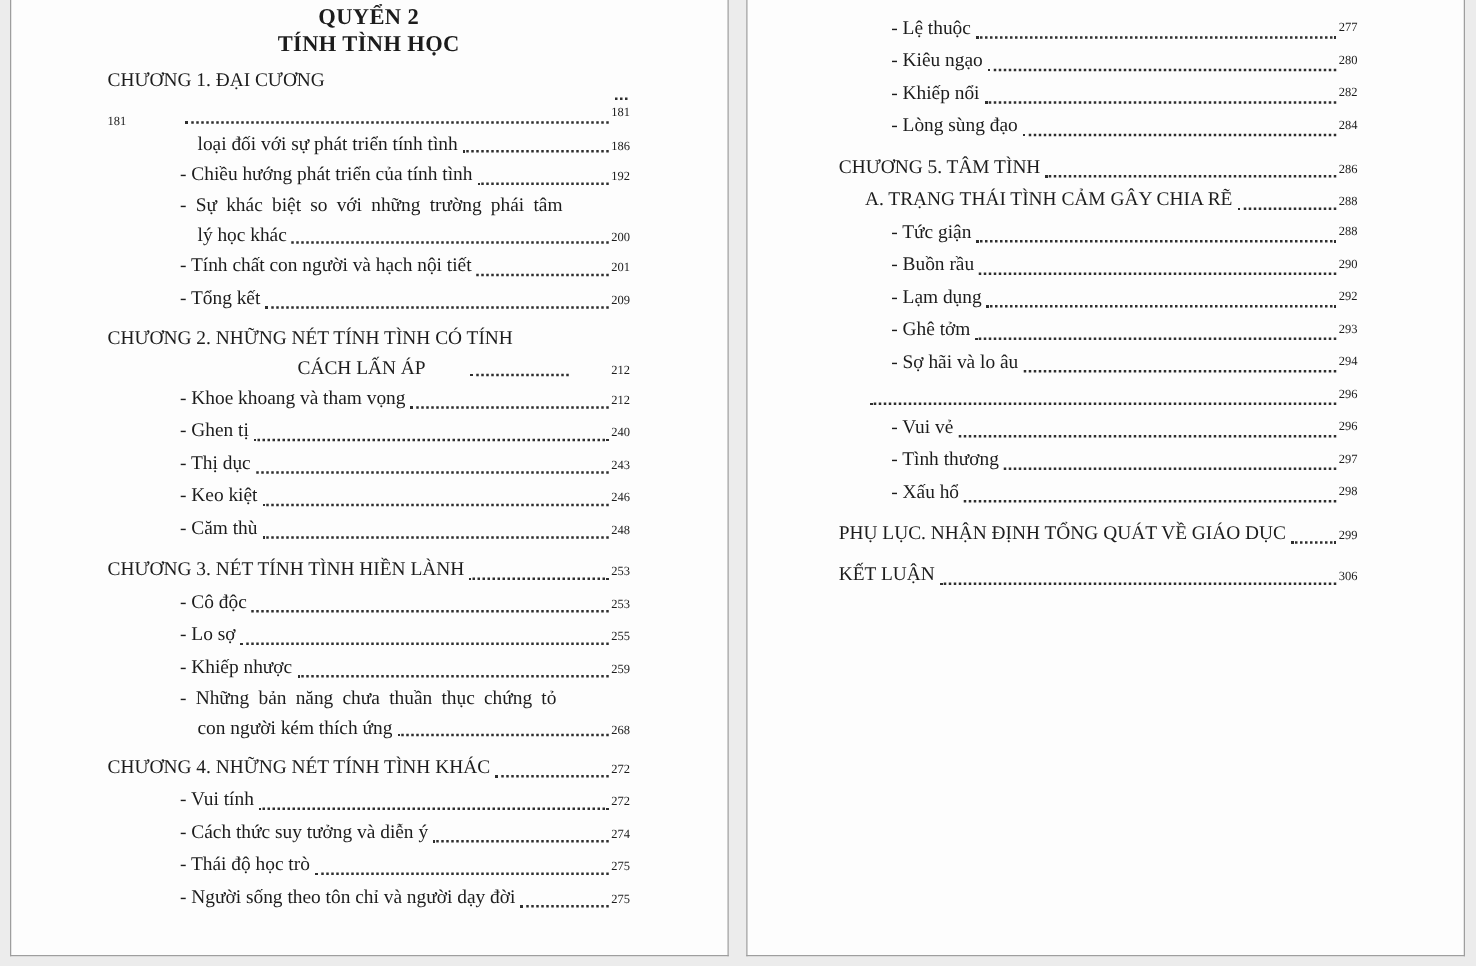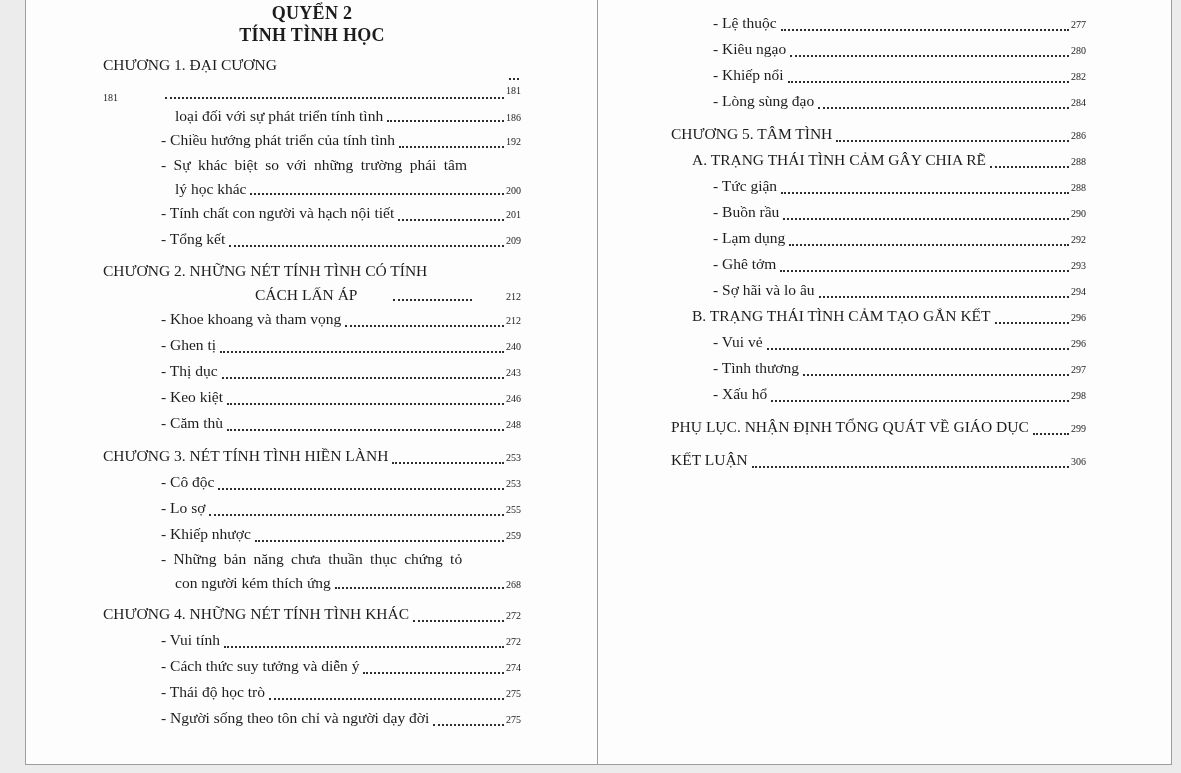--- a/index.html
+++ b/index.html
@@ -18,21 +18,21 @@
   .page {
     position: absolute;
     top: 0;
     height: 765px;
     width: 575px;
     background: #fdfdfd;
     border: 1px solid #9e9e9e;
     border-top: none;
     box-sizing: border-box;
   }
-  .page-left  { left: 8px;   padding: 2px 78px 0 77px; margin-left: 17px; }
+  .page-left  { left: 8px;   padding: 2px 78px 0 77px; }
   .page-right { left: 597px; padding: 10px 85px 0 73px; }
 
   .heading { margin-bottom: 6px; }
   .h1 {
     text-align: center;
     font-weight: bold;
     font-size: 18px;
     line-height: 22px;
     letter-spacing: 0.3px;
     white-space: nowrap;
@@ -46,21 +46,21 @@
     white-space: nowrap;
     font-size: 15.5px;
   }
   .row.has-cont { height: 24px; line-height: 24px; }
   .row.cont     { height: 23px; line-height: 23px; }
 
   .chapter, .backmatter { margin-top: 7px; }
   .page-left .toc > .chapter:first-child { margin-top: 5px; flex-direction: column; }
 
   .page-left  .item { padding-left: 58px; }
-  .page-right .item { padding-left: 42px; }
+  .page-right .item { padding-left: 42px; align-items: flex-end; }
   .section          { padding-left: 21px; }
   .page-left  .cont-item    { padding-left: 72px; }
   .cont-chapter             { padding-left: 152px; gap: 32px; }
 
   .spread .txt { word-spacing: 3.5px; }
 
   .txt { flex: 0 0 auto; }
   .dots {
     flex: 1 1 auto;
     min-width: 10px;
@@ -257,21 +257,20 @@
           <span class="txt">- Ghê tởm</span>
           <span class="dots"></span>
           <span class="num">293</span>
         </div>
         <div class="row item">
           <span class="txt">- Sợ hãi và lo âu</span>
           <span class="dots"></span>
           <span class="num">294</span>
         </div>
         <div class="row section">
-          <span class="txt">B. TRẠNG THÁI TÌNH CẢM TẠO GẮN KẾT</span>
           <span class="dots"></span>
           <span class="num">296</span>
         </div>
         <div class="row item">
           <span class="txt">- Vui vẻ</span>
           <span class="dots"></span>
           <span class="num">296</span>
         </div>
         <div class="row item">
           <span class="txt">- Tình thương</span>

